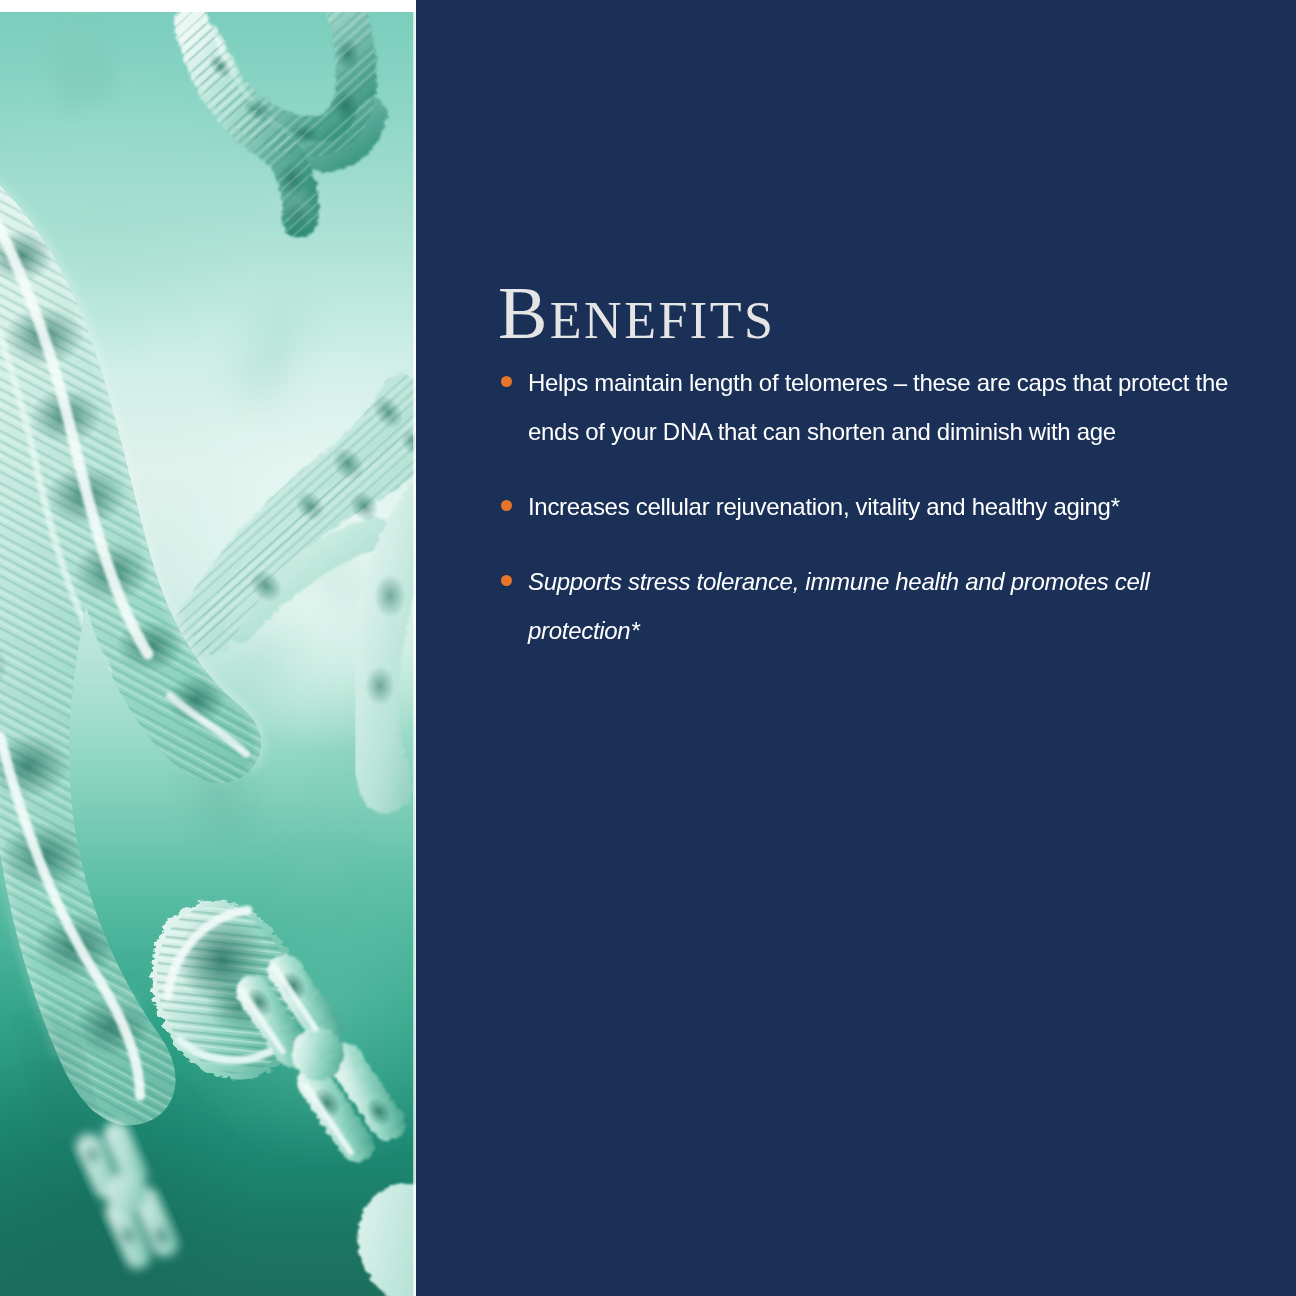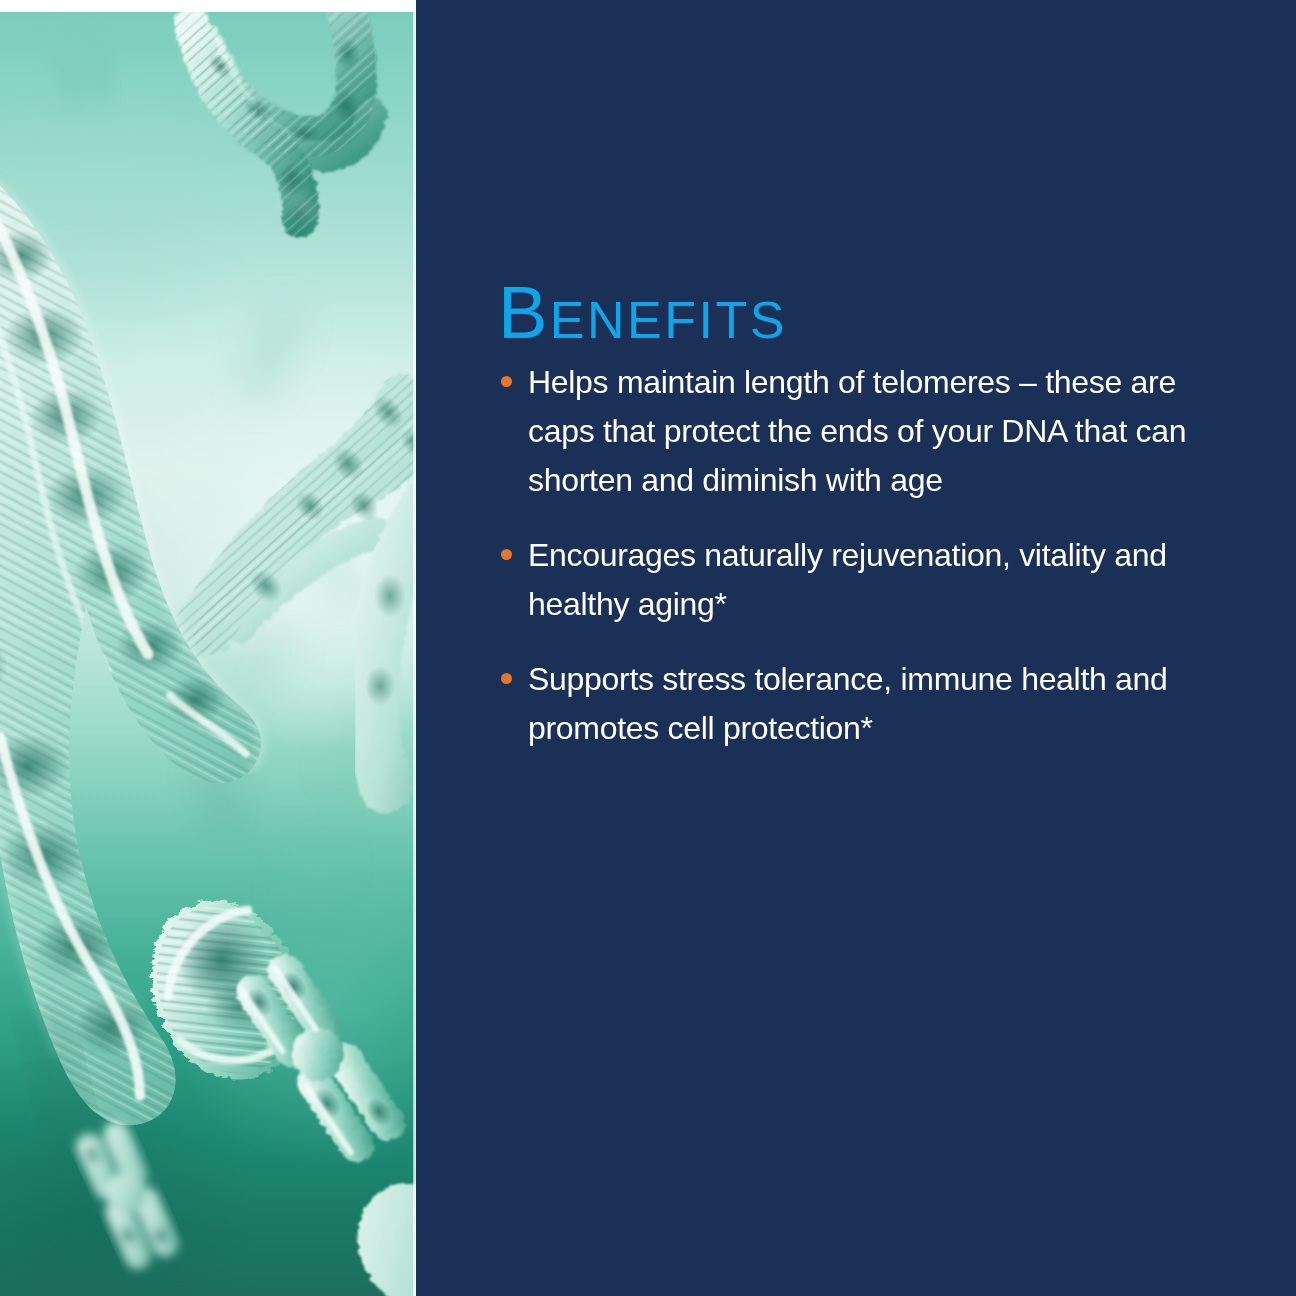--- a/index.html
+++ b/index.html
@@ -95,57 +95,57 @@
     top: 0;
     width: 880px;
     height: 1296px;
     background: #1a3057;
   }
 
   .title {
     position: absolute;
     left: 82px;
     top: 226px;
-    color: #0ea5e9;
-    font-family: Liberation Sans, sans-serif;
+    color: #e5e5e5;
+    font-family: Liberation Serif, serif;
     font-size: 74px;
     line-height: 1;
     letter-spacing: 2.5px;
     font-variant: small-caps;
     font-weight: 400;
     white-space: nowrap;
   }
 
   .bullets {
     position: absolute;
     left: 78px;
     top: 358px;
     width: 756px;
   }
   .bullet-row {
     position: relative;
     display: block;
     padding-left: 34px;
     margin-bottom: 26px;
   }
-  .bullet-row:last-child { margin-bottom: 0; }
+  .bullet-row:last-child { margin-bottom: 0; font-style: italic; }
   .bullet-dot {
     position: absolute;
     left: 7px;
     top: 18px;
     width: 11px;
     height: 11px;
     border-radius: 50%;
     background: #e8752a;
   }
   .bullet-text {
     display: block;
     color: #ffffff;
     font-family: "Liberation Sans", sans-serif;
-    font-size: 32px;
+    font-size: 24px;
     line-height: 49px;
     font-weight: 400;
     letter-spacing: -0.3px;
   }
 </style>
 </head>
 <body>
 
 <div id="page">
 
@@ -419,21 +419,21 @@
 
     <h1 class="title">Benefits</h1>
 
     <ul class="bullets" style="list-style:none;margin:0;padding:0;">
       <li class="bullet-row">
         <span class="bullet-dot"></span>
         <span class="bullet-text">Helps maintain length of telomeres – these are caps that protect the ends of your DNA that can shorten and diminish with age</span>
       </li>
       <li class="bullet-row">
         <span class="bullet-dot"></span>
-        <span class="bullet-text">Encourages naturally rejuvenation, vitality and healthy aging*</span>
+        <span class="bullet-text">Increases cellular rejuvenation, vitality and healthy aging*</span>
       </li>
       <li class="bullet-row">
         <span class="bullet-dot"></span>
         <span class="bullet-text">Supports stress tolerance, immune health and promotes cell protection*</span>
       </li>
     </ul>
   </div>
 </div>
 
 </body></html>

